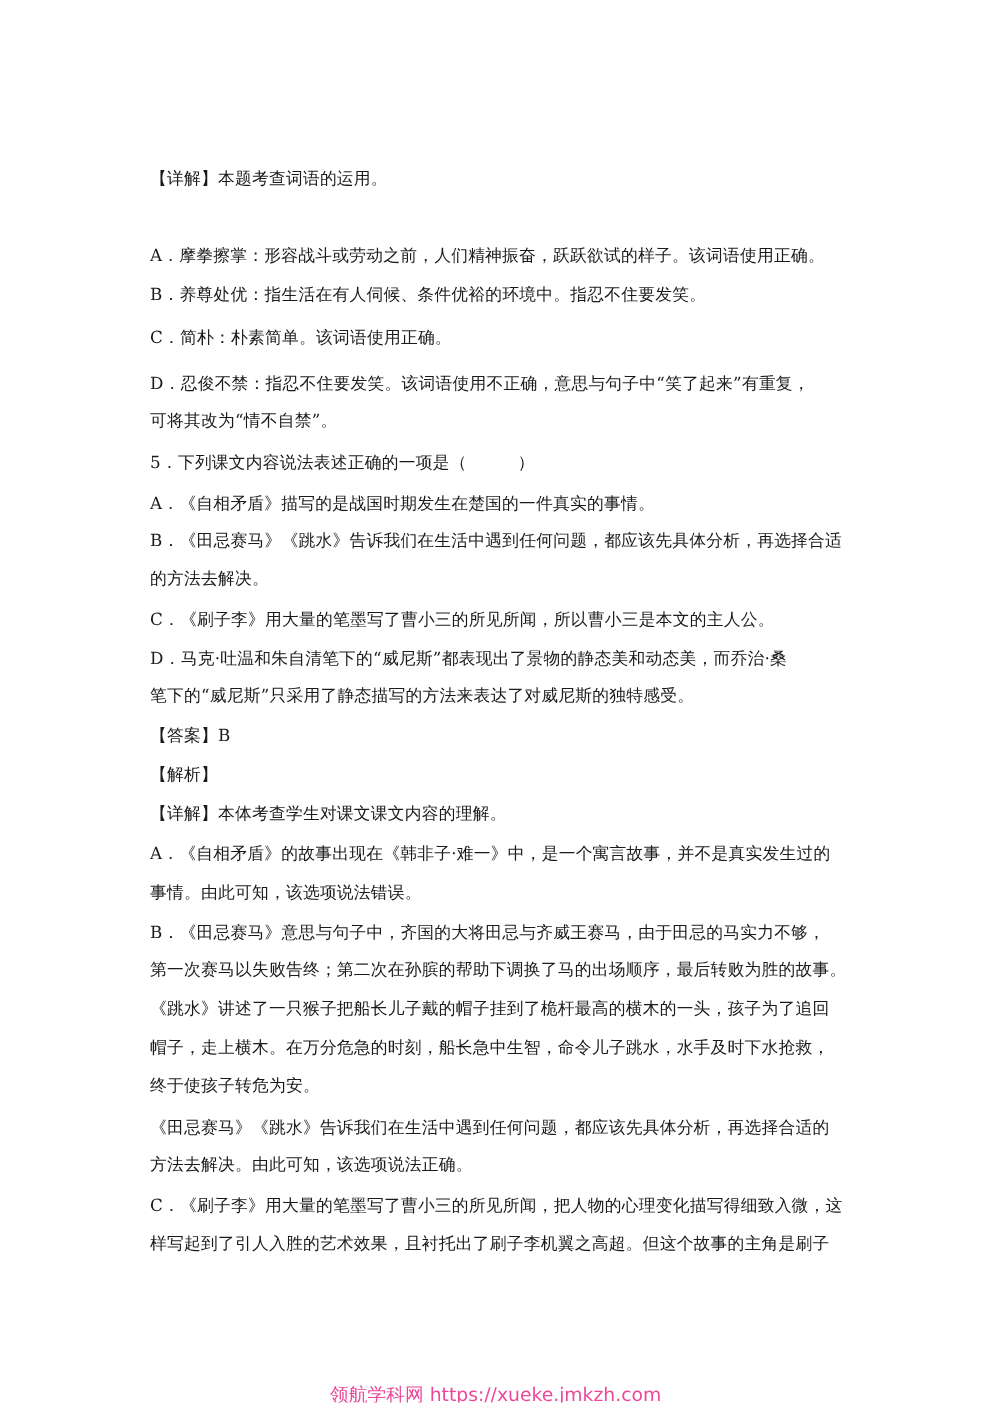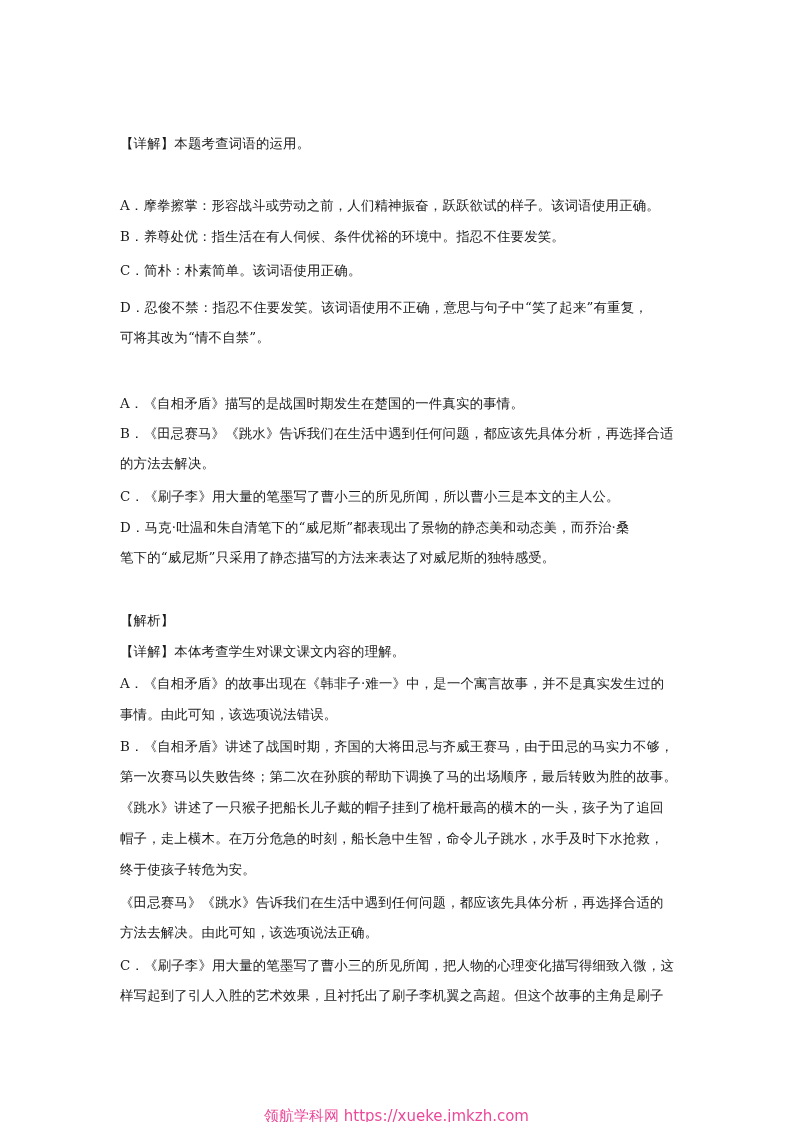--- a/index.html
+++ b/index.html
@@ -14,31 +14,33 @@
 </head>
 <body>
 
 <div class="page">
   <div class="line" style="top:135px">【详解】本题考查词语的运用。</div>
   <div class="line" style="top:197px">A．摩拳擦掌：形容战斗或劳动之前，人们精神振奋，跃跃欲试的样子。该词语使用正确。</div>
   <div class="line" style="top:228px">B．养尊处优：指生活在有人伺候、条件优裕的环境中。指忍不住要发笑。</div>
   <div class="line" style="top:262px">C．简朴：朴素简单。该词语使用正确。</div>
   <div class="line" style="top:299px">D．忍俊不禁：指忍不住要发笑。该词语使用不正确，意思与句子中“笑了起来”有重复，</div>
   <div class="line" style="top:329px">可将其改为“情不自禁”。</div>
+  <div class="line" style="top:362px">5．下列课文内容说法表述正确的一项是（　　　）</div>
   <div class="line" style="top:395px">A．《自相矛盾》描写的是战国时期发生在楚国的一件真实的事情。</div>
   <div class="line" style="top:425px">B．《田忌赛马》《跳水》告诉我们在生活中遇到任何问题，都应该先具体分析，再选择合适</div>
   <div class="line" style="top:455px">的方法去解决。</div>
   <div class="line" style="top:488px">C．《刷子李》用大量的笔墨写了曹小三的所见所闻，所以曹小三是本文的主人公。</div>
   <div class="line" style="top:519px">D．马克·吐温和朱自清笔下的“威尼斯”都表现出了景物的静态美和动态美，而乔治·桑</div>
   <div class="line" style="top:549px">笔下的“威尼斯”只采用了静态描写的方法来表达了对威尼斯的独特感受。</div>
+  <div class="line" style="top:581px">【答案】B</div>
   <div class="line" style="top:612px">【解析】</div>
   <div class="line" style="top:643px">【详解】本体考查学生对课文课文内容的理解。</div>
   <div class="line" style="top:675px">A．《自相矛盾》的故事出现在《韩非子·难一》中，是一个寓言故事，并不是真实发生过的</div>
   <div class="line" style="top:706px">事情。由此可知，该选项说法错误。</div>
-  <div class="line" style="top:738px">B．《自相矛盾》讲述了战国时期，齐国的大将田忌与齐威王赛马，由于田忌的马实力不够，</div>
+  <div class="line" style="top:738px">B．《田忌赛马》意思与句子中，齐国的大将田忌与齐威王赛马，由于田忌的马实力不够，</div>
   <div class="line" style="top:768px">第一次赛马以失败告终；第二次在孙膑的帮助下调换了马的出场顺序，最后转败为胜的故事。</div>
   <div class="line" style="top:799px">《跳水》讲述了一只猴子把船长儿子戴的帽子挂到了桅杆最高的横木的一头，孩子为了追回</div>
   <div class="line" style="top:830px">帽子，走上横木。在万分危急的时刻，船长急中生智，命令儿子跳水，水手及时下水抢救，</div>
   <div class="line" style="top:861px">终于使孩子转危为安。</div>
   <div class="line" style="top:894px">《田忌赛马》《跳水》告诉我们在生活中遇到任何问题，都应该先具体分析，再选择合适的</div>
   <div class="line" style="top:924px">方法去解决。由此可知，该选项说法正确。</div>
   <div class="line" style="top:957px">C．《刷子李》用大量的笔墨写了曹小三的所见所闻，把人物的心理变化描写得细致入微，这</div>
   <div class="line" style="top:987px">样写起到了引人入胜的艺术效果，且衬托出了刷子李机翼之高超。但这个故事的主角是刷子</div>
 
   <div class="footer">领航学科网 https://xueke.jmkzh.com</div>

